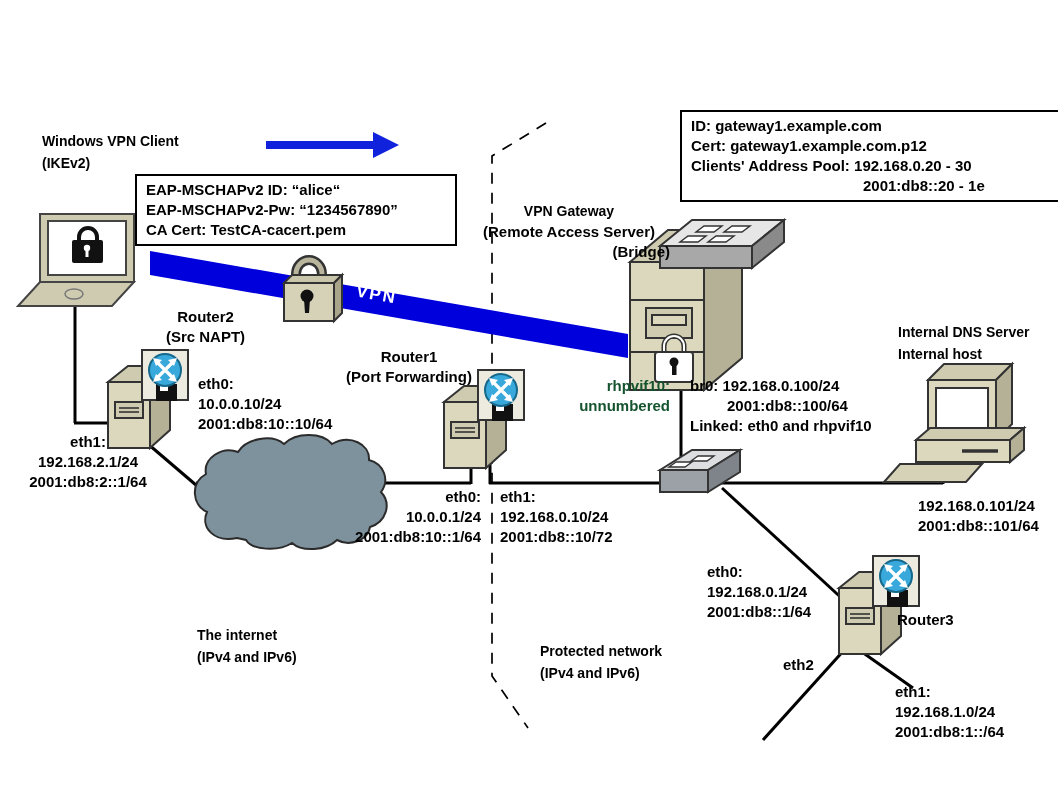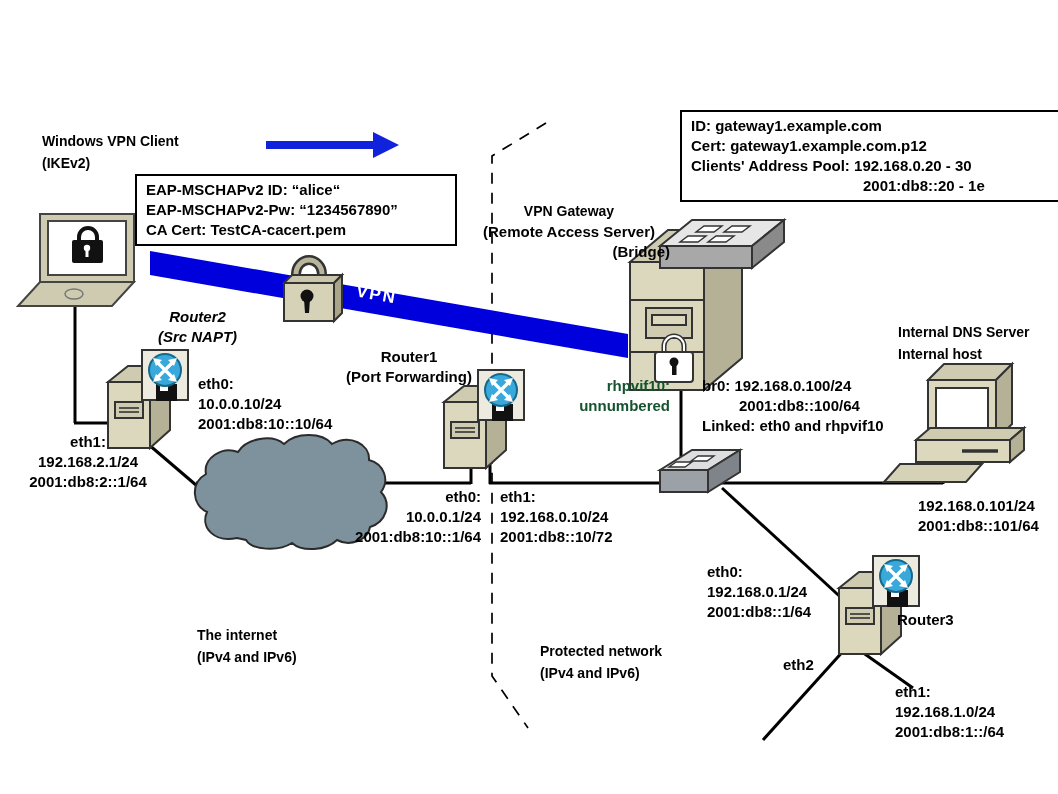--- a/index.html
+++ b/index.html
@@ -206,21 +206,21 @@
   </div>
 
   <div class="lbl" style="left:468px;top:200px;width:202px;">
     <div class="t17 center">VPN Gateway</div>
     <div class="t15 center">(Remote Access Server)</div>
     <div class="t15 right">(Bridge)</div>
   </div>
 
   <div class="bandtext">VPN</div>
 
-  <div class="lbl t15 center" style="left:140px;top:307px;width:115px;font-style:italic;">
+  <div class="lbl t15 center" style="left:148px;top:307px;width:115px;">
     <div>Router2</div>
     <div>(Src NAPT)</div>
   </div>
 
   <div class="lbl t15" style="left:198px;top:374px;">
     <div>eth0:</div>
     <div>10.0.0.10/24</div>
     <div>2001:db8:10::10/64</div>
   </div>
 
@@ -245,21 +245,21 @@
     <div>eth1:</div>
     <div>192.168.0.10/24</div>
     <div>2001:db8::10/72</div>
   </div>
 
   <div class="lbl t15 right blue" style="left:540px;top:376px;width:130px;">
     <div>rhpvif10:</div>
     <div>unnumbered</div>
   </div>
 
-  <div class="lbl t15" style="left:690px;top:376px;margin-left:12px;">
+  <div class="lbl t15" style="left:690px;top:376px;">
     <div>br0: 192.168.0.100/24</div>
     <div style="padding-left:37px;">2001:db8::100/64</div>
     <div>Linked: eth0 and rhpvif10</div>
   </div>
 
   <div class="lbl t17" style="left:898px;top:321px;">
     <div>Internal DNS Server</div>
     <div>Internal host</div>
   </div>
 

